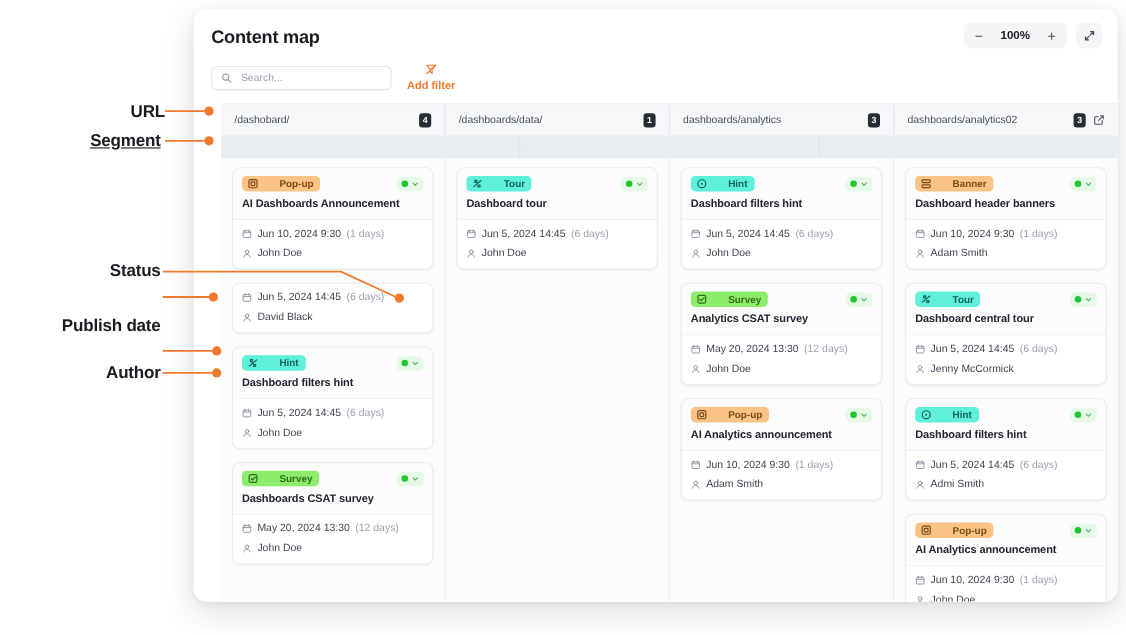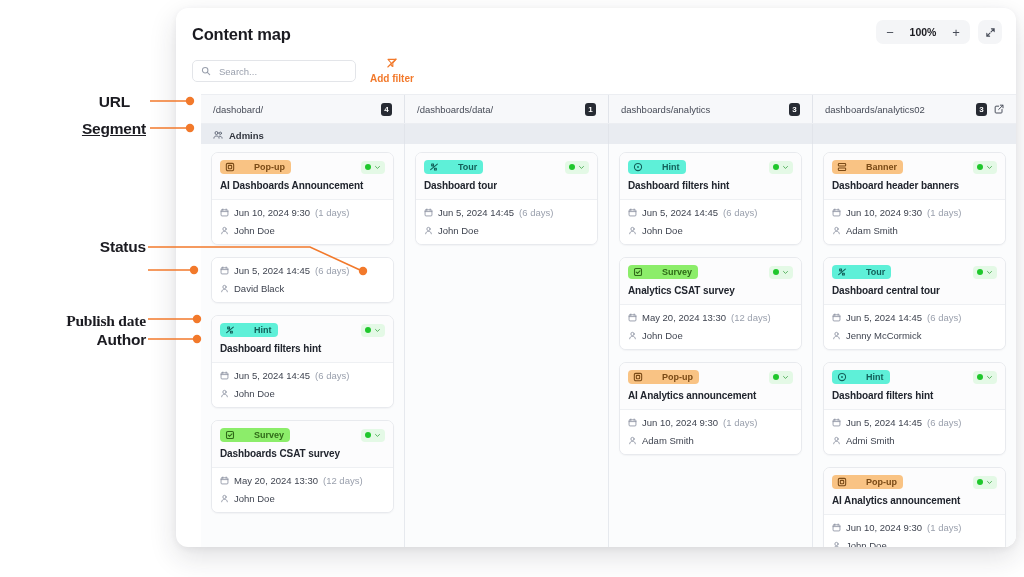--- a/index.html
+++ b/index.html
@@ -291,31 +291,20 @@
             <span class="ico">
               <svg width="10" height="10" viewBox="0 0 12 12" fill="none" stroke="#4a4f5c" stroke-width="1.2" stroke-linecap="round" stroke-linejoin="round">
                 <path d="M9.6 6.6v3.2a1 1 0 0 1-1 1H2.4a1 1 0 0 1-1-1V3.6a1 1 0 0 1 1-1h3.2"></path>
                 <path d="M7.6 1.4h3.2v3.2M10.6 1.6L5.6 6.6"></path>
               </svg>
             </span>
           </span>
         </div>
       </div>
     <div class="seg-row" id="seg-row">
-        <div class="col-head">
-          <span class="ico">
-            <svg width="10" height="10" viewBox="0 0 12 12" fill="none" stroke="#5c6273" stroke-width="1.1" stroke-linecap="round">
-              <circle cx="4.2" cy="3.6" r="1.8"></circle>
-              <path d="M1.1 9.8c0-1.7 1.4-2.6 3.1-2.6s3.1.9 3.1 2.6"></path>
-              <circle cx="8.8" cy="3.9" r="1.4"></circle>
-              <path d="M7.6 7.4c1.6-.2 3.3.5 3.3 2.4"></path>
-            </svg>
-          </span>
-          <span class="seg-text">Admins</span>
-        </div>
         <div class="col-head"></div>
         <div class="col-head"></div>
         <div class="col-head"></div>
       </div>
     <div class="cols" id="cols">
         <div class="col">
           <div class="card">
             <div class="card-top">
               <div class="card-row1">
                 <span class="type-badge" style="background:#f9c384;color:#7a4a16">
@@ -853,18 +842,18 @@
   <g fill="#f2792b">
     <circle cx="190" cy="101" r="4.2"></circle>
     <circle cx="190" cy="128" r="4.2"></circle>
     <circle cx="363" cy="271" r="4.2"></circle>
     <circle cx="194" cy="270" r="4.2"></circle>
     <circle cx="197" cy="319" r="4.2"></circle>
     <circle cx="197" cy="339" r="4.2"></circle>
   </g>
 </svg>
 <div class="annotations">
-  <div class="anno-label" style="left:44px;top:93px;width:86px;">URL</div>
+  <div class="anno-label" style="left:64px;top:93px;width:86px;">URL</div>
   <div class="anno-label" style="left:40px;top:120px;width:106px;text-decoration:underline;">Segment</div>
   <div class="anno-label" style="left:30px;top:238px;width:116px;">Status</div>
-  <div class="anno-label" style="left:10px;top:312px;width:136px;font-family:Liberation Serif, serif;">Publish date</div>
+  <div class="anno-label" style="left:10px;top:288px;width:136px;">Publish date</div>
   <div class="anno-label" style="left:10px;top:331px;width:136px;">Author</div>
 </div>
 
 </body></html>

